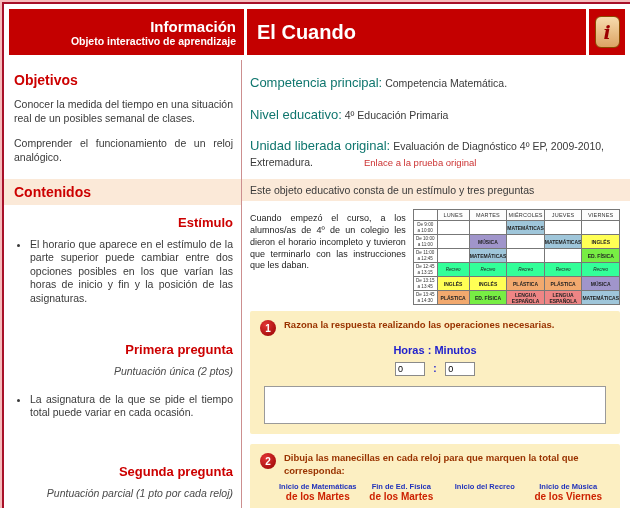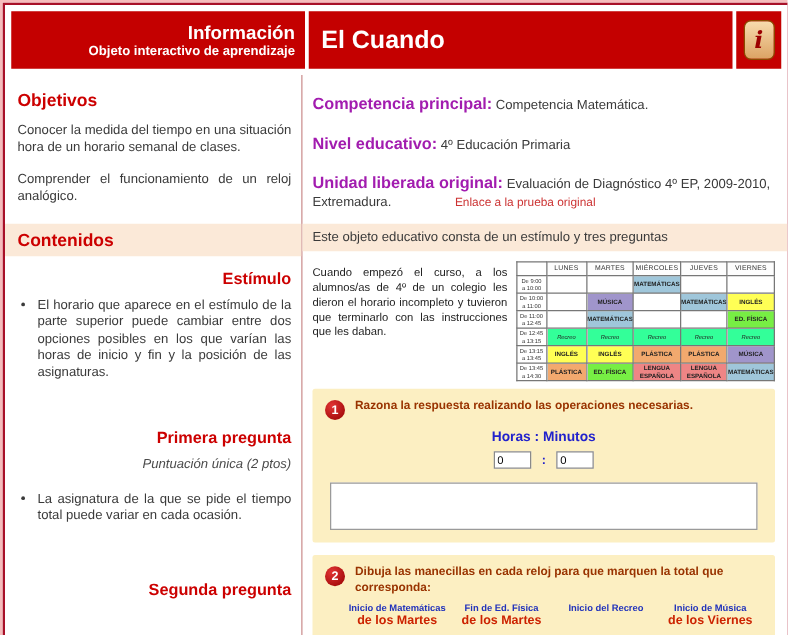--- a/index.html
+++ b/index.html
@@ -30,21 +30,21 @@
   h2.sec { font-size:14px; color:#cc0000; margin:6px 0 10px; }
   .body-p { font-size:10.5px; color:#3a3a3a; text-align:justify; line-height:1.3; margin-bottom:12px; }
   .peach-bar-l { background:#fbe9d8; margin:14px -8px 10px -10px; padding:5px 6px 5px 10px; }
   .peach-bar-l h2 { font-size:14px; color:#cc0000; }
   .sub-h { text-align:right; color:#cc0000; font-weight:bold; font-size:13px; margin:10px 0 8px; }
   .q-sub { text-align:right; font-style:italic; font-size:10.5px; color:#4a4a4a; margin:2px 0 16px; }
   ul.blt { padding-left:16px; }
   ul.blt li { font-size:10.5px; color:#3a3a3a; text-align:justify; line-height:1.3; margin-bottom:4px; }
   
   .meta { margin:10px 0 14px; font-size:10.5px; color:#3a3a3a; line-height:1.35; }
-  .meta .lbl { color:#a21caf; font-weight:bold; font-size:13px; }
+  .meta .lbl { color:#0f766e; font-weight:normal; font-size:13px; }
   .link { color:#cc3333; font-size:9.5px; text-decoration:none; margin-left:48px; cursor:pointer; }
   .peach-bar-r { background:#fbe9d8; margin:10px -10px 8px -8px; padding:5px 8px; font-size:10.5px; color:#3a3a3a; }
   
   .stim-row { display:flex; gap:7px; margin:6px 0 6px; }
   .stim-text { width:162px; font-size:9px; font-weight:normal; color:#222; text-align:justify; line-height:1.3; padding-top:4px; }
   table.sched { border-collapse:collapse; table-layout:fixed; }
   table.sched td { border:1px solid #777; text-align:center; vertical-align:middle; overflow:hidden; }
   td.t-corner { width:29px; border:none; background:#fff; }
   td.t-day { width:35px; height:11px; font-size:5.5px; color:#333; background:#fdfdfd; letter-spacing:0.2px; }
   td.t-time { font-size:4.6px; line-height:1.2; color:#333; height:14px; }
@@ -84,39 +84,40 @@
     <div class="hdr-title">El Cuando</div>
     <div class="hdr-icon">
       <div class="chip">i</div>
     </div>
   </div>
 
   <div id="main">
 
     <div id="left-col">
       <h2 class="sec">Objetivos</h2>
-      <p class="body-p">Conocer la medida del tiempo en una situación hora de un horario semanal de clases.</p>
+      <p class="body-p">Conocer la medida del tiempo en una situación real de un posibles semanal de clases.</p>
       <p class="body-p">Comprender el funcionamiento de un reloj analógico.</p>
 
       <div class="peach-bar-l">
         <h2>Contenidos</h2>
       </div>
 
       <div class="sub-h">Estímulo</div>
       <ul class="blt">
         <li>El horario que aparece en el estímulo de la parte superior puede cambiar entre dos opciones posibles en los que varían las horas de inicio y fin y la posición de las asignaturas.</li>
       </ul>
 
       <div class="sub-h" style="margin-top:36px;">Primera pregunta</div>
       <div class="q-sub">Puntuación única (2 ptos)</div>
       <ul class="blt">
         <li>La asignatura de la que se pide el tiempo total puede variar en cada ocasión.</li>
       </ul>
 
       <div class="sub-h" style="margin-top:44px;">Segunda pregunta</div>
+      <div class="q-sub" style="margin-bottom:10px;">Puntuación parcial (1 pto por cada reloj)</div>
 
     </div>
 
     <div id="right-col">
 
       <div class="meta">
         <span class="lbl">Competencia principal:</span>
         <span>Competencia Matemática.</span>
       </div>
       <div class="meta">

